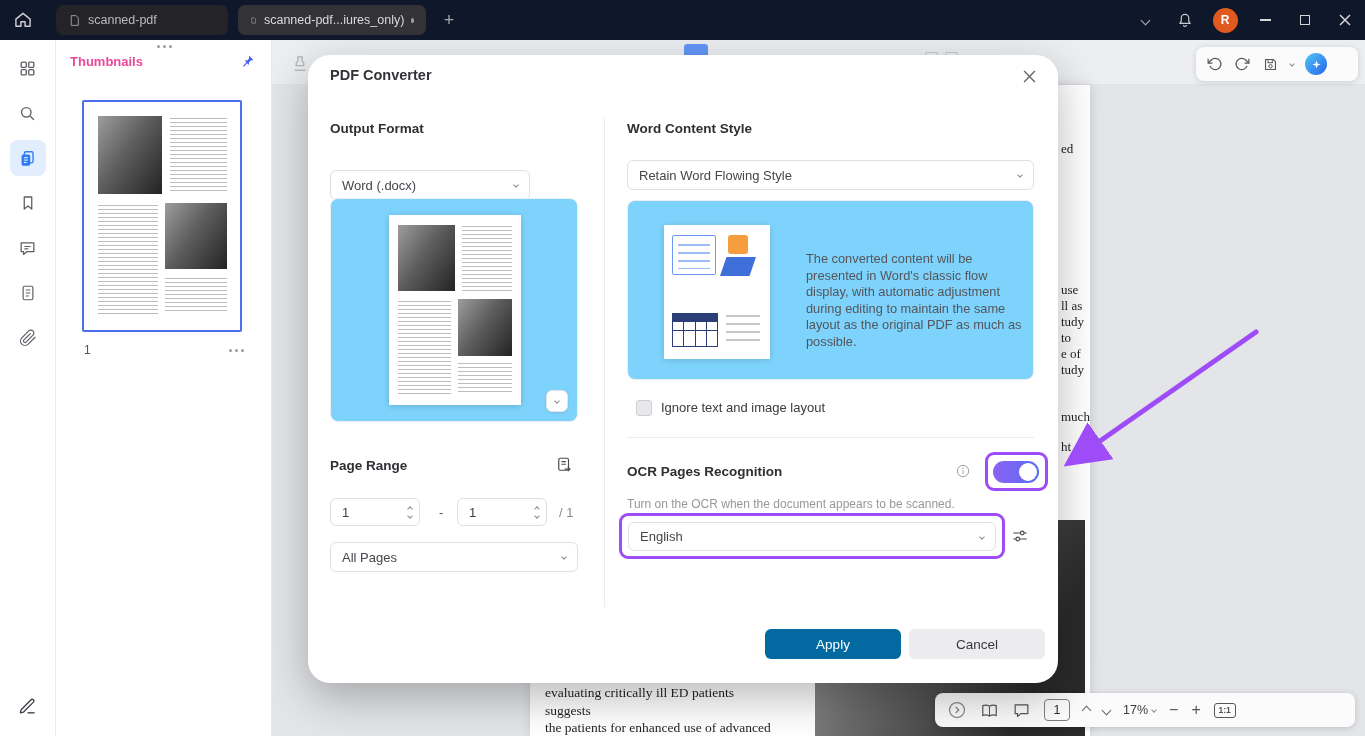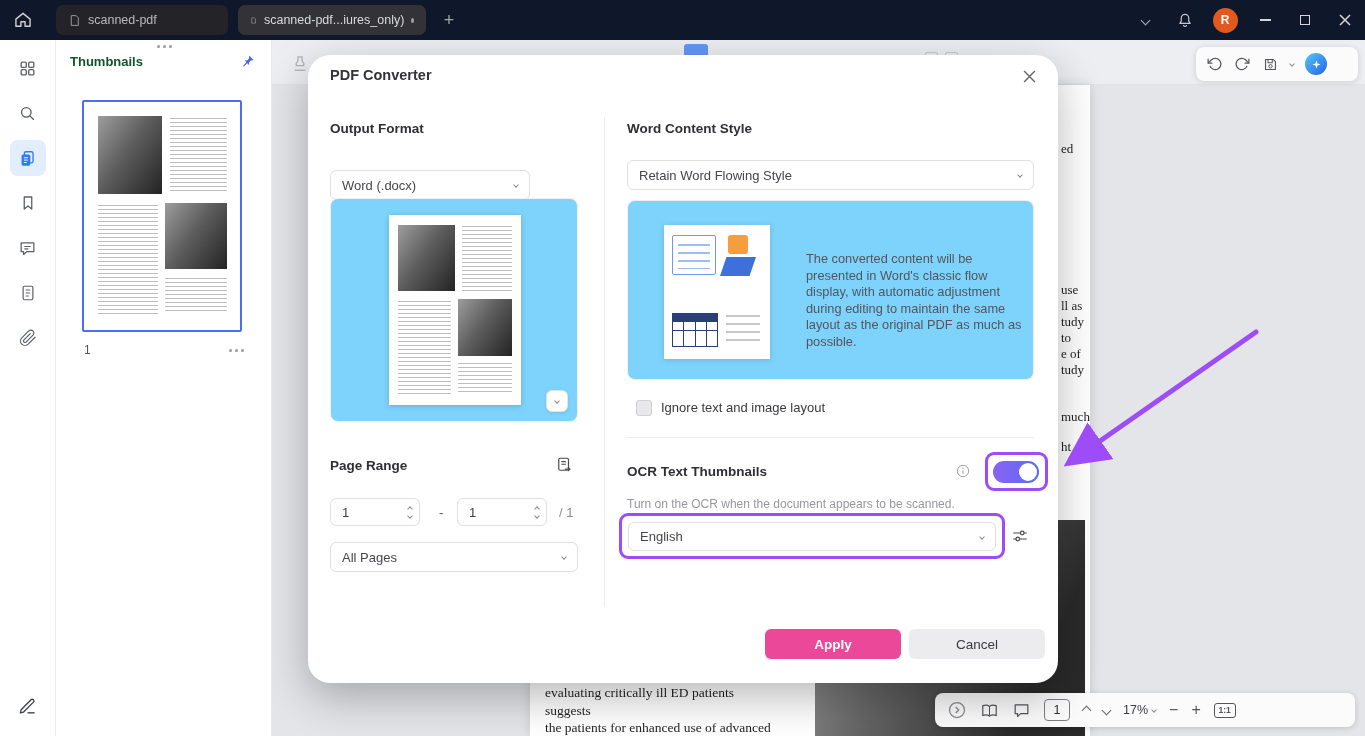--- a/index.html
+++ b/index.html
@@ -23,21 +23,21 @@
 .tb-right{margin-left:auto;display:flex;align-items:center}
 .tb-btn{width:40px;height:40px;display:flex;align-items:center;justify-content:center}
 .avatar{width:25px;height:25px;border-radius:50%;background:#e05a20;color:#fff;font-size:12px;font-weight:700;display:flex;align-items:center;justify-content:center}
 
 .sidebar{position:absolute;left:0;top:40px;width:56px;height:696px;background:#fff;border-right:1px solid #ebebee;display:flex;flex-direction:column;align-items:center;padding-top:10px;gap:9px;z-index:30}
 .side-btn{width:36px;height:36px;display:flex;align-items:center;justify-content:center;border-radius:8px}
 .side-btn.active{background:#e2edfe}
 .side-pen{position:absolute;bottom:12px}
 
 .thumbs{position:absolute;left:56px;top:40px;width:216px;height:696px;background:#fff;border-right:1px solid #e7e7ea;z-index:30}
-.thumbs-head{display:flex;align-items:center;justify-content:space-between;padding:14px 16px 0 14px;font-size:13px;font-weight:700;color:#14532d}
+.thumbs-head{display:flex;align-items:center;justify-content:space-between;padding:14px 16px 0 14px;font-size:13px;font-weight:700;color:#ec4899}
 .thumb-sel{position:absolute;left:26px;top:60px;width:160px;height:232px;border:2px solid #4a6ff0;border-radius:2px;background:#fff;padding:3px}
 .docpage{position:relative;width:100%;height:100%;background:#fff;overflow:hidden}
 .photo{position:absolute;background:linear-gradient(125deg,#9d9d9d 0%,#5e5e5e 45%,#232323 100%)}
 .tlines{position:absolute;background:repeating-linear-gradient(#bdbdbf 0 1px,transparent 1px 4px)}
 .thumb-foot{position:absolute;left:28px;top:303px;width:160px;display:flex;justify-content:space-between;align-items:center;font-size:12px;color:#55555a}
 
 .topstrip{position:absolute;left:272px;top:40px;width:1093px;height:45px;background:#eceef1;border-bottom:1px solid #e1e3e7;z-index:1}
 .docmain{position:absolute;left:530px;top:85px;width:560px;height:651px;background:#fff;box-shadow:0 0 10px rgba(0,0,0,.12);z-index:2}
 .docpara{position:absolute;left:15px;top:599px;width:236px;font-family:"Liberation Serif","DejaVu Serif",serif;font-size:13.5px;line-height:17.5px;color:#1f1f22}
 .frag{position:absolute;left:1061px;font-family:"Liberation Serif","DejaVu Serif",serif;font-size:13px;color:#1f1f22;z-index:3}
@@ -62,21 +62,21 @@
 .numbox{position:absolute;width:90px;height:28px;border:1px solid #dfdfe4;border-radius:6px;background:#fff;display:flex;align-items:center;justify-content:space-between;padding:0 7px 0 11px;font-size:13px;color:#3c3c41}
 .stepcol{display:flex;flex-direction:column;gap:3px;align-items:center}
 .vdiv{position:absolute;left:296px;top:62px;width:1px;height:490px;background:#ececf0}
 .hdiv{position:absolute;background:#ececf0;height:1px}
 .desc{position:absolute;font-size:12.8px;line-height:16.5px;color:#55555b}
 .cbx{position:absolute;width:16px;height:16px;background:#e7e7ec;border:1px solid #cfcfd6;border-radius:3px}
 .hint{position:absolute;font-size:12px;color:#97979d}
 .toggle{position:absolute;width:46px;height:22px;border-radius:11px;background:linear-gradient(90deg,#8a63f2,#5a6cf2)}
 .toggle .knob{position:absolute;right:2px;top:2px;width:18px;height:18px;border-radius:50%;background:#fff}
 .btn{position:absolute;width:136px;height:30px;border-radius:6px;font-size:13.5px;display:flex;align-items:center;justify-content:center}
-.btn.apply{background:#ec4899;color:#fff;font-weight:700}
+.btn.apply{background:#0369a1;color:#fff;font-weight:400}
 .btn.cancel{background:#ececef;color:#39393e}
 
 .illus{position:absolute;background:#fff;box-shadow:0 1px 6px rgba(0,0,0,.15)}
 
 .hl{position:absolute;border:3px solid #9d4cf7;border-radius:9px;z-index:30}
 .arrowsvg{position:absolute;z-index:30}
 </style>
 </head>
 <body>
 
@@ -366,21 +366,21 @@
         <div style="position:absolute;left:62px;top:90px;width:34px;height:30px;background:repeating-linear-gradient(#c6c6cb 0 2px,transparent 2px 8px)"></div>
       </div>
       <div class="desc" style="left:178px;top:50px;width:218px">The converted content will be presented in Word's classic flow display, with automatic adjustment during editing to maintain the same layout as the original PDF as much as possible.</div>
     </div>
 
     <div class="cbx" style="left:328px;top:345px"></div>
     <span style="position:absolute;left:353px;top:345px;font-size:13px;color:#3a3a3f">Ignore text and image layout</span>
 
     <div class="hdiv" style="left:319px;top:382px;width:407px"></div>
 
-    <div class="seclabel" style="left:319px;top:409px">OCR Text Thumbnails</div>
+    <div class="seclabel" style="left:319px;top:409px">OCR Pages Recognition</div>
     <svg width="16" height="16" viewBox="0 0 24 24" style="position:absolute;left:647px;top:408px">
         <circle cx="12" cy="12" r="8.5" fill="none" stroke="#a0a0a6" stroke-width="1.5"></circle>
         <circle cx="12" cy="8" r="1.1" fill="#a0a0a6"></circle>
         <path d="M12 11v5.5" stroke="#a0a0a6" stroke-width="1.5"></path>
       </svg>
     <div class="toggle" style="left:685px;top:406px">
         <div class="knob"></div>
       </div>
 
     <div class="hint" style="left:319px;top:442px">Turn on the OCR when the document appears to be scanned.</div>

